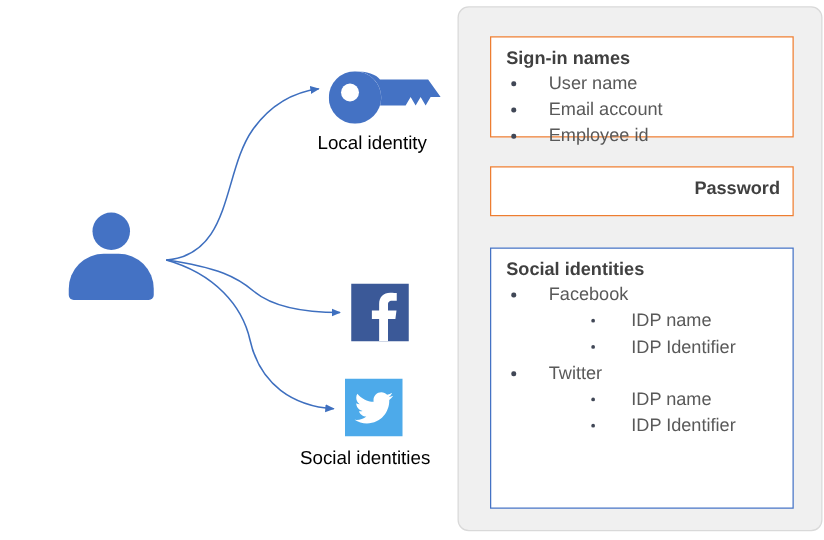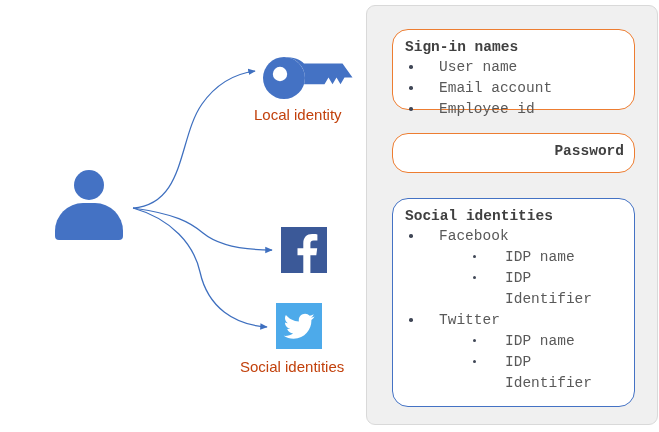--- a/index.html
+++ b/index.html
@@ -24,21 +24,21 @@
   }
   #arrows-svg {
     position: absolute;
     left: 0; top: 0;
     width: 370px; height: 432px;
     pointer-events: none;
   }
 
   .node-label {
     position: absolute;
-    color: #c2410c;
+    color: #000000;
     font-size: 15px;
     line-height: 18px;
     white-space: nowrap;
   }
 
   
   #consumer-icon {
     position: absolute;
     left: 55px; top: 170px;
     width: 68px; height: 70px;
@@ -86,24 +86,23 @@
     width: 292px; height: 420px;
     background: #F0F0F0;
     border: 1px solid #D9D9D9;
     border-radius: 9px;
     box-sizing: border-box;
   }
 
   .detail-box {
     position: absolute;
     background: #FFFFFF;
-    border-radius: 16px;
+    border-radius: 0;
     box-sizing: border-box;
     padding: 6px 10px 6px 12px;
-    font-family: Liberation Mono, monospace;
   }
   .box-orange { border: 1.3px solid #ED7D31; }
   .box-blue   { border: 1.3px solid #4472C4; }
 
   #box-signin   { left: 25px; top: 23px;  width: 243px; height: 81px; }
   #box-password { left: 25px; top: 127px; width: 243px; height: 40px; text-align: right; }
   #box-social   { left: 25px; top: 192px; width: 243px; height: 209px; }
 
   .box-title {
     color: #404040;

